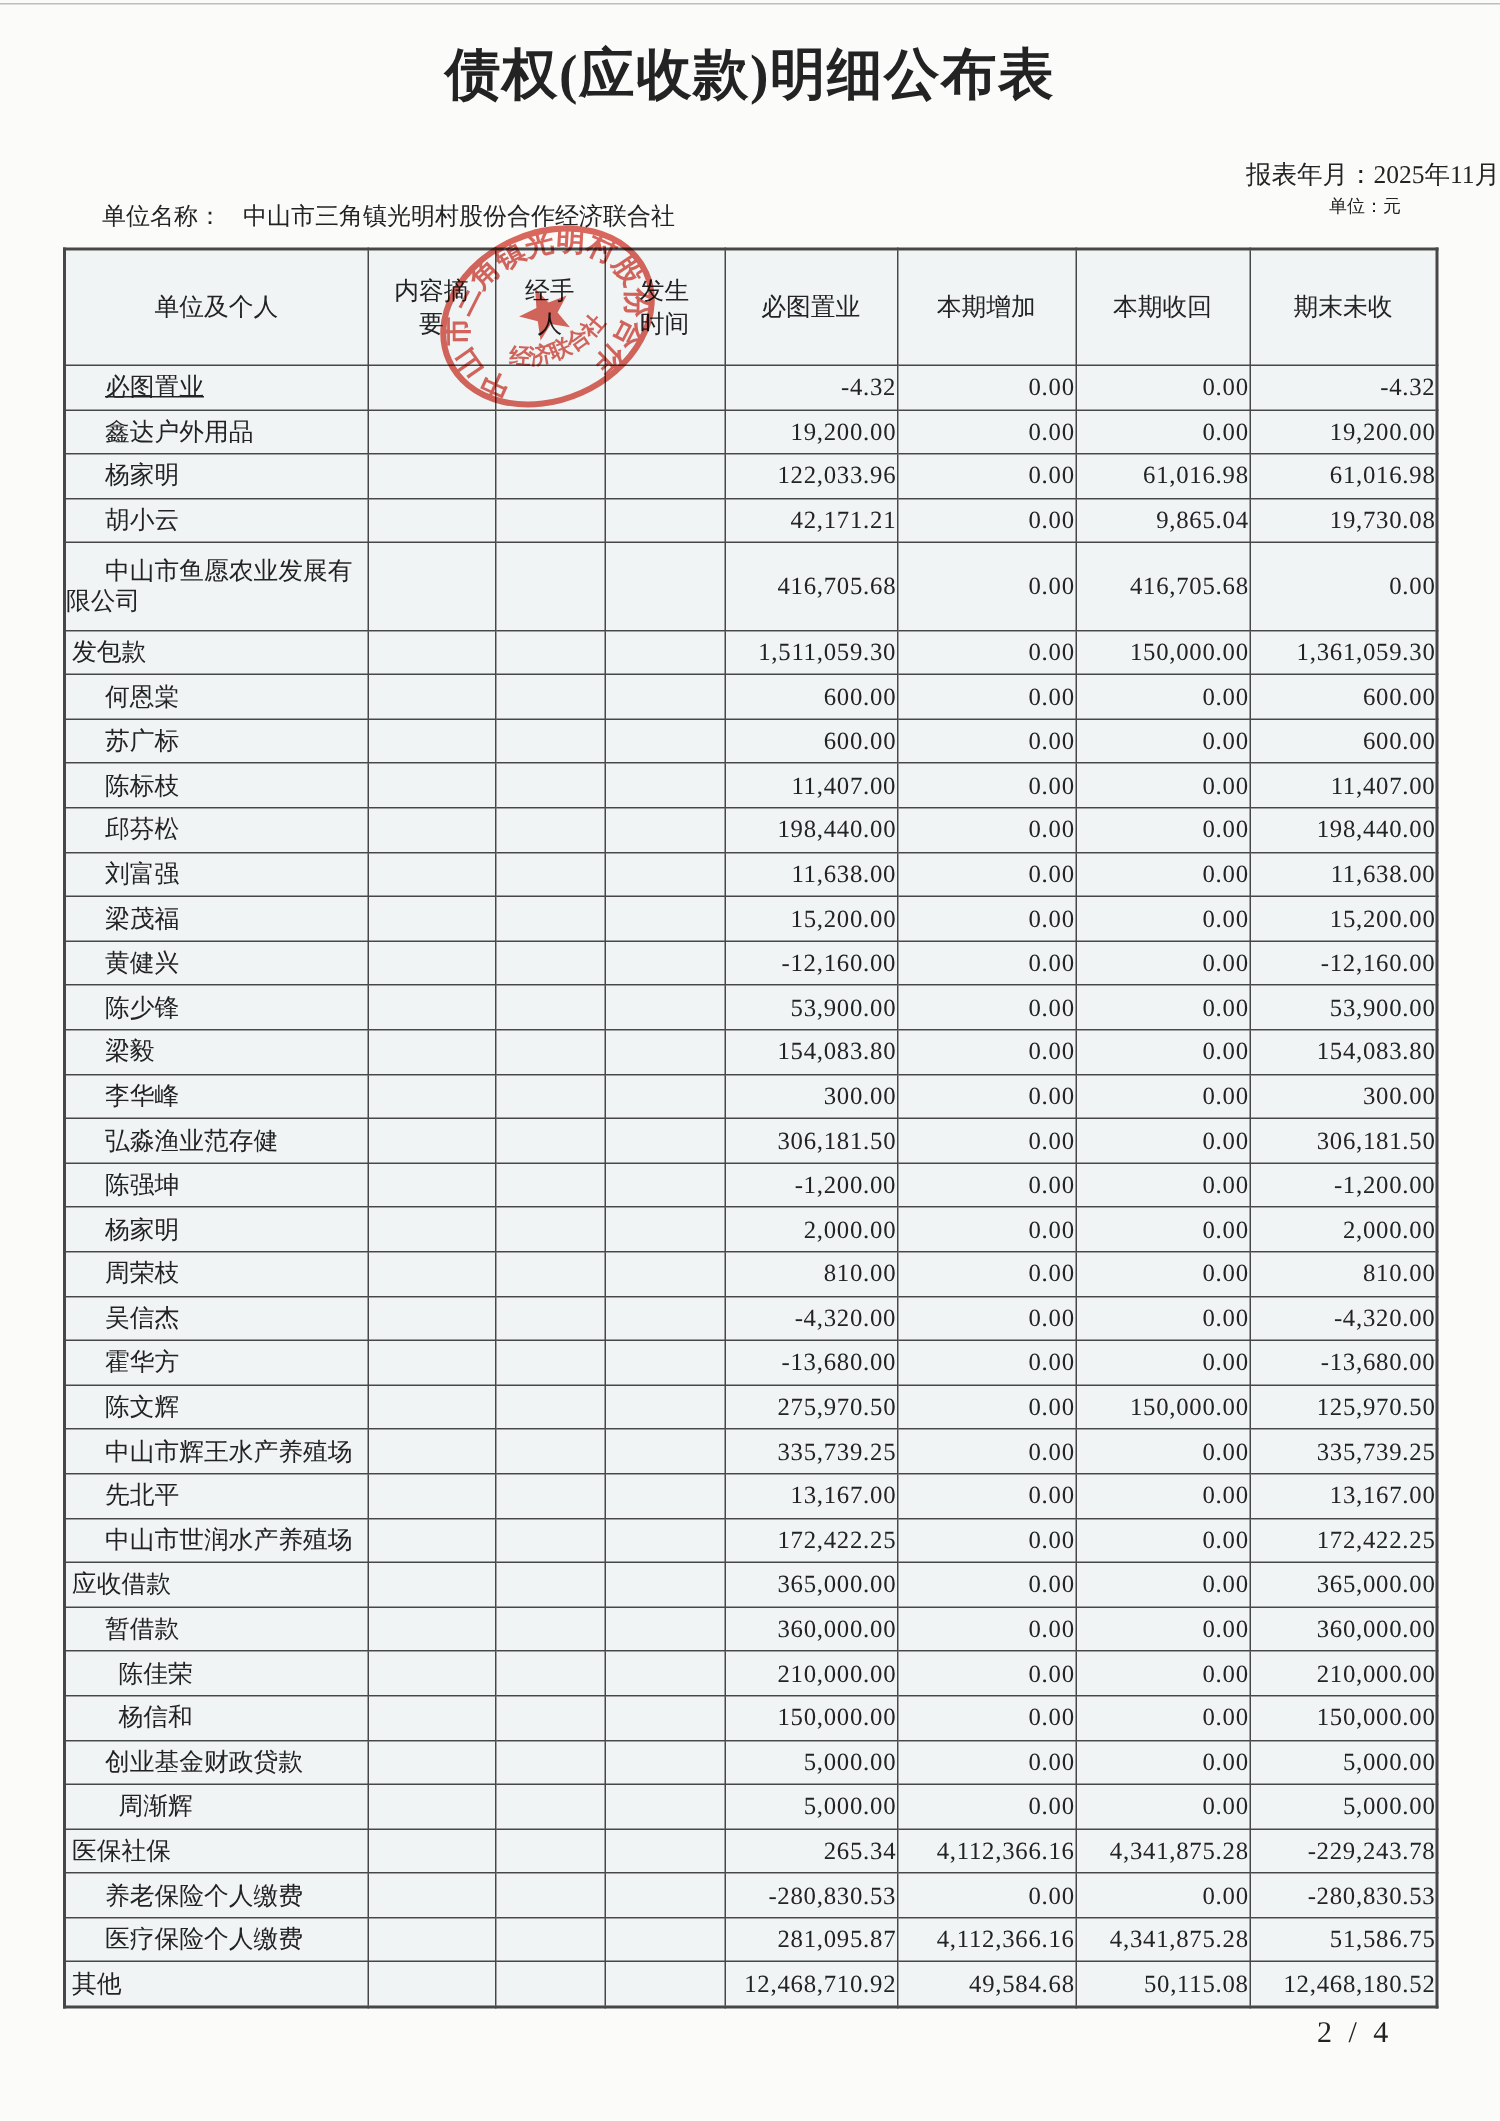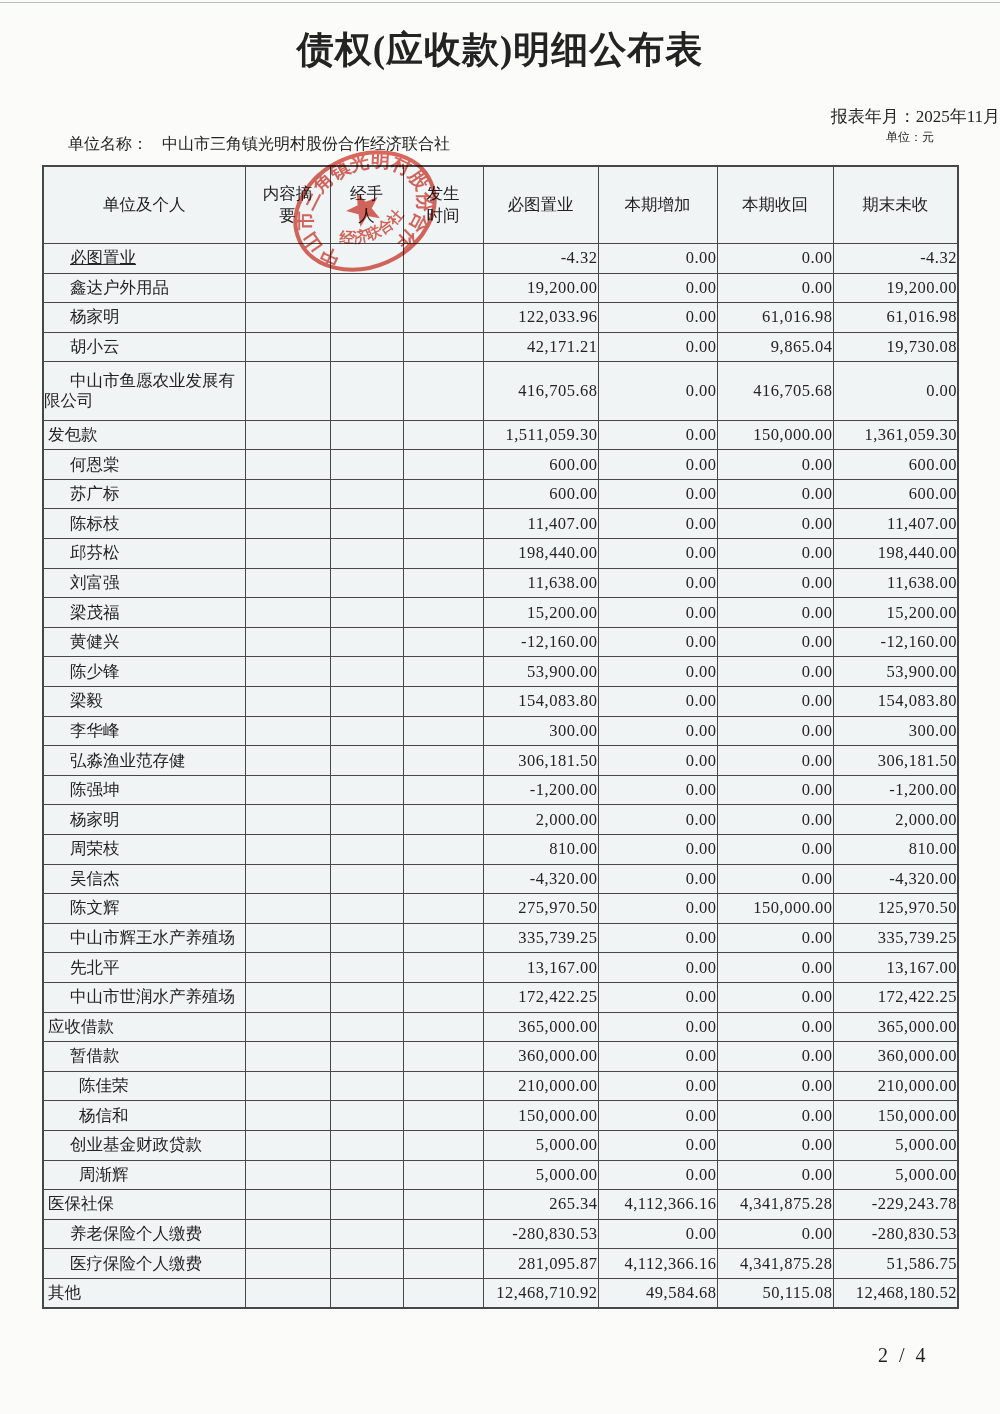--- a/index.html
+++ b/index.html
@@ -313,20 +313,30 @@
           <td class="c-name indent-1">吴信杰</td>
           <td class="c-empty"></td>
           <td class="c-empty"></td>
           <td class="c-empty"></td>
           <td class="c-num">-4,320.00</td>
           <td class="c-num">0.00</td>
           <td class="c-num">0.00</td>
           <td class="c-num">-4,320.00</td>
         </tr>
         <tr>
+          <td class="c-name indent-1">霍华方</td>
+          <td class="c-empty"></td>
+          <td class="c-empty"></td>
+          <td class="c-empty"></td>
+          <td class="c-num">-13,680.00</td>
+          <td class="c-num">0.00</td>
+          <td class="c-num">0.00</td>
+          <td class="c-num">-13,680.00</td>
+        </tr>
+        <tr>
           <td class="c-name indent-1">陈文辉</td>
           <td class="c-empty"></td>
           <td class="c-empty"></td>
           <td class="c-empty"></td>
           <td class="c-num">275,970.50</td>
           <td class="c-num">0.00</td>
           <td class="c-num">150,000.00</td>
           <td class="c-num">125,970.50</td>
         </tr>
         <tr>

